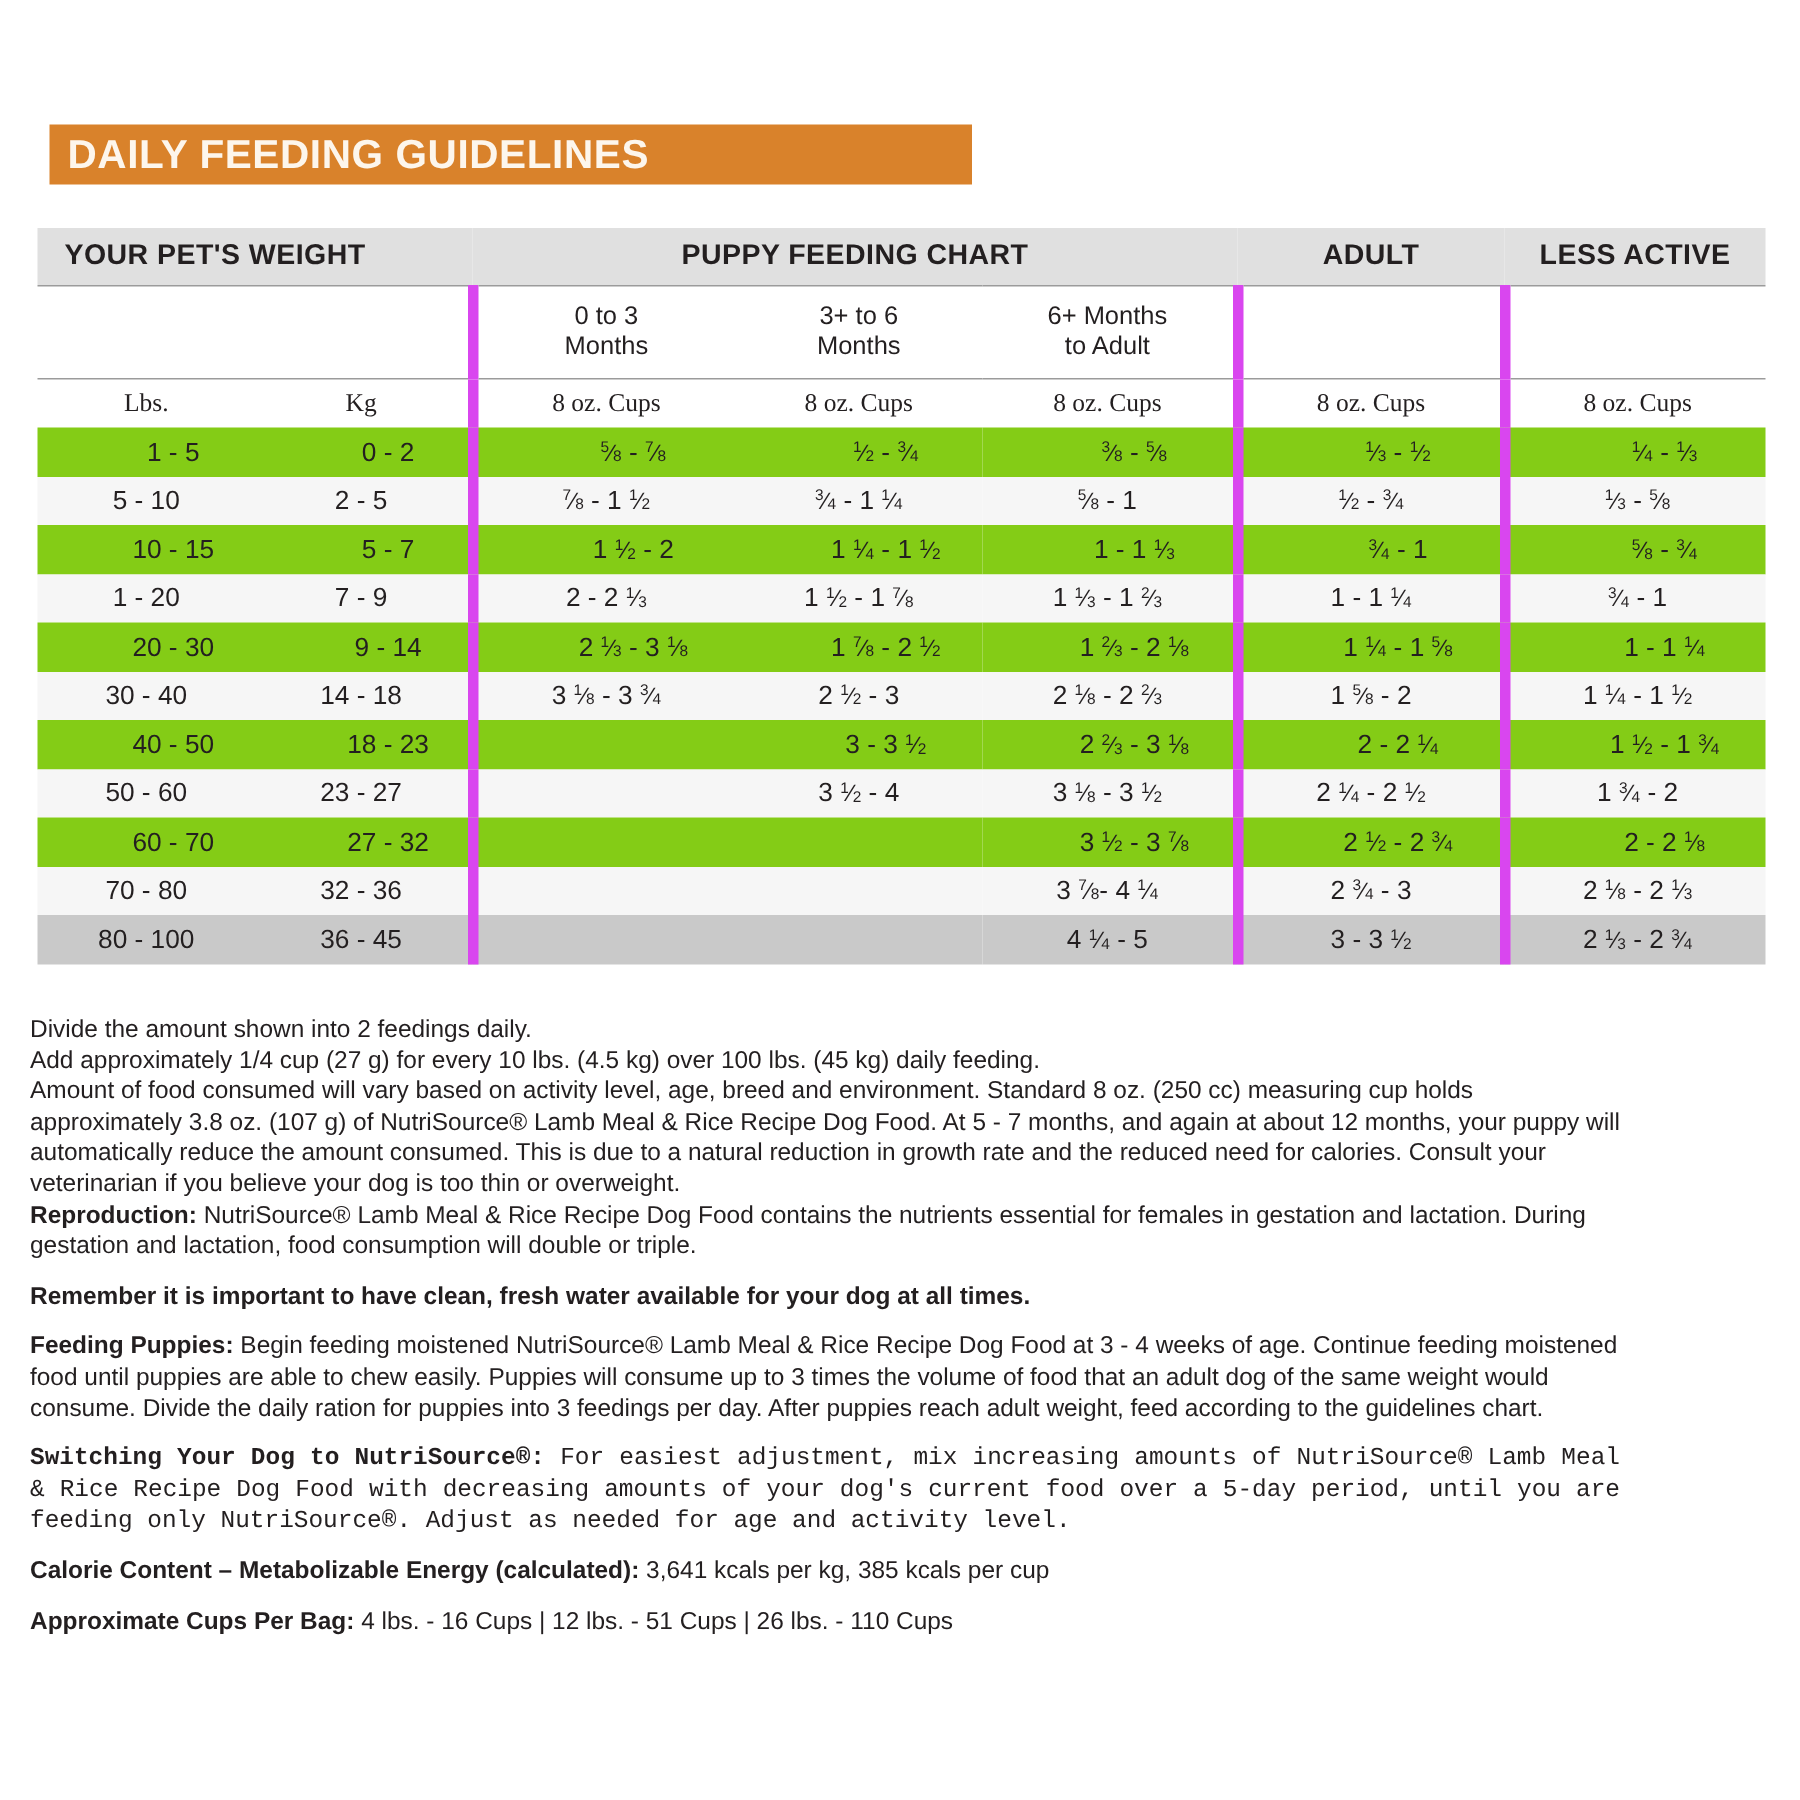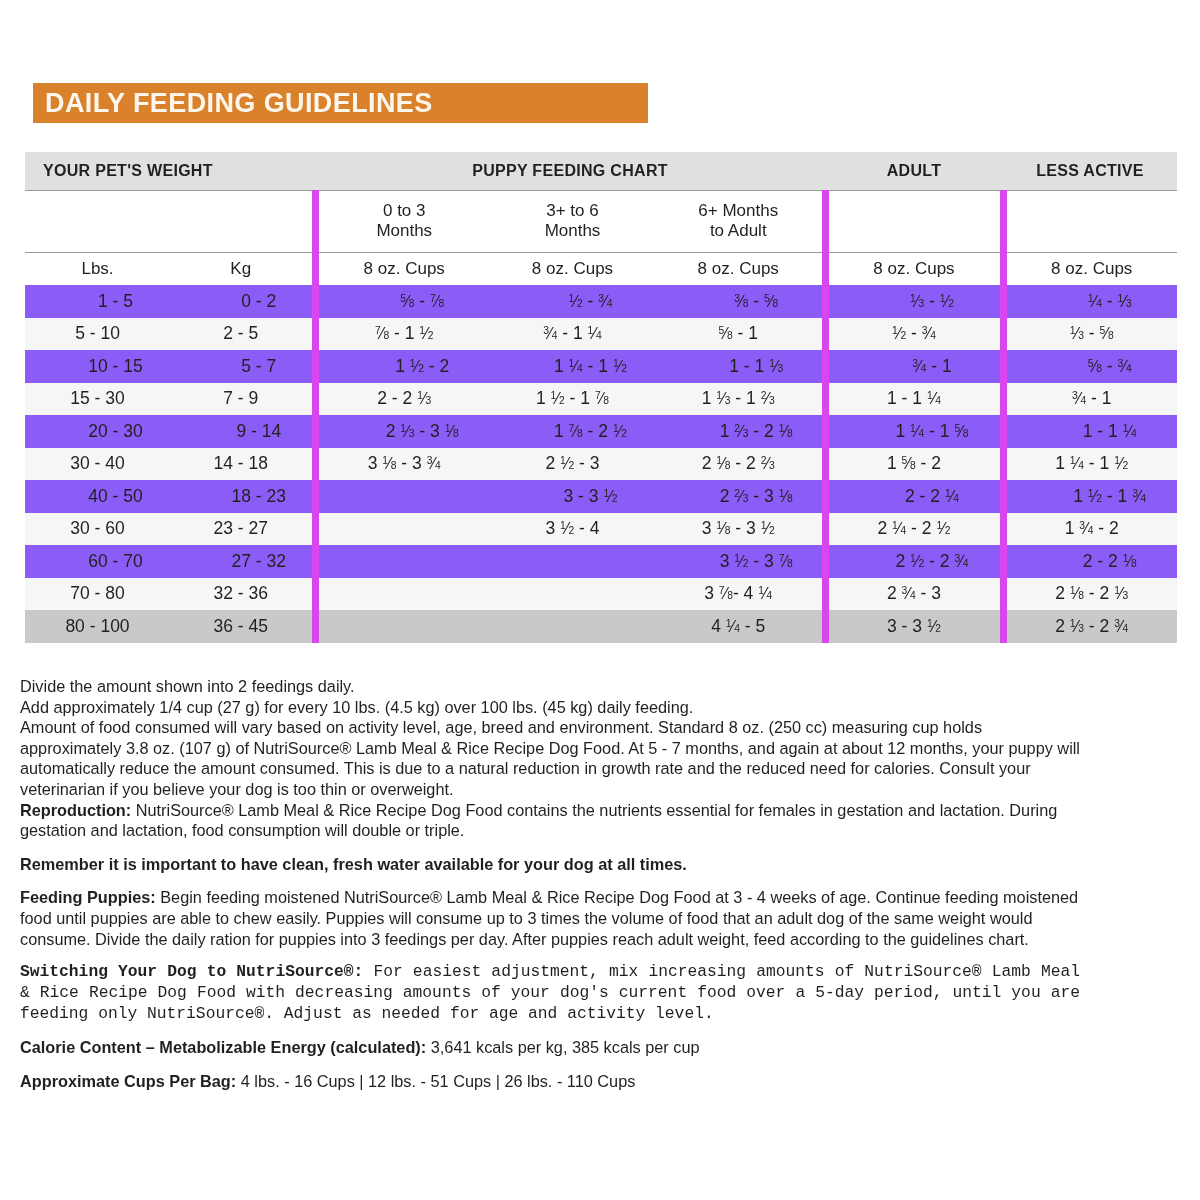--- a/index.html
+++ b/index.html
@@ -34,21 +34,21 @@
     position:absolute; left:25px; top:152px;
     width:1152px;
     border-collapse:collapse;
     table-layout:fixed;
   }
   .tbl td, .tbl th { padding:0; margin:0; }
 
   .grouphdr th {
     background:#e0e0e0;
     height:38px;
-    font-size:16px;
+    font-size:19px;
     font-weight:bold;
     letter-spacing:0.3px;
     color:#231f20;
     text-align:center;
     vertical-align:middle;
   }
   .grouphdr th.left-group { text-align:left; padding-left:18px; }
 
   .subhdr td {
     background:#ffffff;
@@ -59,31 +59,32 @@
     line-height:1.18;
     color:#231f20;
   }
   .unitrow td {
     background:#ffffff;
     height:33px;
     font-size:17px;
     text-align:center;
     vertical-align:middle;
     color:#231f20;
+    font-family:Liberation Serif, serif;
   }
 
   .datarow td {
     height:32.5px;
     font-size:17.5px;
     text-align:center;
     vertical-align:middle;
     color:#231f20;
     white-space:nowrap;
   }
-  .datarow.odd td { background:#8b5cf6;padding-left:36px; }
+  .datarow.odd td { background:#84cc16;padding-left:36px; }
   .datarow.even td { background:#f6f6f6; }
   .datarow.last td { background:#c9c9c9; }
 
   
   .vsep { border-left:7px solid #d946ef; }
   .hline-top { border-top:1px solid #9b9b9b; }
 
   .fr { font-size:0.95em; }
   sup.n { font-size:0.62em; vertical-align:0.52em; letter-spacing:0; }
   sub.d { font-size:0.62em; vertical-align:-0.04em; letter-spacing:0; }
@@ -183,21 +184,21 @@
         <tr class="datarow odd">
           <td>10 - 15</td>
           <td>5 - 7</td>
           <td class="vsep">1 <span class="fr"><sup class="n">1</sup><span class="slash">⁄</span><sub class="d">2</sub></span> - 2</td>
           <td>1 <span class="fr"><sup class="n">1</sup><span class="slash">⁄</span><sub class="d">4</sub></span> - 1 <span class="fr"><sup class="n">1</sup><span class="slash">⁄</span><sub class="d">2</sub></span></td>
           <td>1 - 1 <span class="fr"><sup class="n">1</sup><span class="slash">⁄</span><sub class="d">3</sub></span></td>
           <td class="vsep"><span class="fr"><sup class="n">3</sup><span class="slash">⁄</span><sub class="d">4</sub></span> - 1</td>
           <td class="vsep"><span class="fr"><sup class="n">5</sup><span class="slash">⁄</span><sub class="d">8</sub></span> - <span class="fr"><sup class="n">3</sup><span class="slash">⁄</span><sub class="d">4</sub></span></td>
         </tr>
         <tr class="datarow even">
-          <td>15 - 30</td>
+          <td>1 - 20</td>
           <td>7 - 9</td>
           <td class="vsep">2 - 2 <span class="fr"><sup class="n">1</sup><span class="slash">⁄</span><sub class="d">3</sub></span></td>
           <td>1 <span class="fr"><sup class="n">1</sup><span class="slash">⁄</span><sub class="d">2</sub></span> - 1 <span class="fr"><sup class="n">7</sup><span class="slash">⁄</span><sub class="d">8</sub></span></td>
           <td>1 <span class="fr"><sup class="n">1</sup><span class="slash">⁄</span><sub class="d">3</sub></span> - 1 <span class="fr"><sup class="n">2</sup><span class="slash">⁄</span><sub class="d">3</sub></span></td>
           <td class="vsep">1 - 1 <span class="fr"><sup class="n">1</sup><span class="slash">⁄</span><sub class="d">4</sub></span></td>
           <td class="vsep"><span class="fr"><sup class="n">3</sup><span class="slash">⁄</span><sub class="d">4</sub></span> - 1</td>
         </tr>
         <tr class="datarow odd">
           <td>20 - 30</td>
           <td>9 - 14</td>
@@ -219,21 +220,21 @@
         <tr class="datarow odd">
           <td>40 - 50</td>
           <td>18 - 23</td>
           <td class="vsep"></td>
           <td>3 - 3 <span class="fr"><sup class="n">1</sup><span class="slash">⁄</span><sub class="d">2</sub></span></td>
           <td>2 <span class="fr"><sup class="n">2</sup><span class="slash">⁄</span><sub class="d">3</sub></span> - 3 <span class="fr"><sup class="n">1</sup><span class="slash">⁄</span><sub class="d">8</sub></span></td>
           <td class="vsep">2 - 2 <span class="fr"><sup class="n">1</sup><span class="slash">⁄</span><sub class="d">4</sub></span></td>
           <td class="vsep">1 <span class="fr"><sup class="n">1</sup><span class="slash">⁄</span><sub class="d">2</sub></span> - 1 <span class="fr"><sup class="n">3</sup><span class="slash">⁄</span><sub class="d">4</sub></span></td>
         </tr>
         <tr class="datarow even">
-          <td>30 - 60</td>
+          <td>50 - 60</td>
           <td>23 - 27</td>
           <td class="vsep"></td>
           <td>3 <span class="fr"><sup class="n">1</sup><span class="slash">⁄</span><sub class="d">2</sub></span> - 4</td>
           <td>3 <span class="fr"><sup class="n">1</sup><span class="slash">⁄</span><sub class="d">8</sub></span> - 3 <span class="fr"><sup class="n">1</sup><span class="slash">⁄</span><sub class="d">2</sub></span></td>
           <td class="vsep">2 <span class="fr"><sup class="n">1</sup><span class="slash">⁄</span><sub class="d">4</sub></span> - 2 <span class="fr"><sup class="n">1</sup><span class="slash">⁄</span><sub class="d">2</sub></span></td>
           <td class="vsep">1 <span class="fr"><sup class="n">3</sup><span class="slash">⁄</span><sub class="d">4</sub></span> - 2</td>
         </tr>
         <tr class="datarow odd">
           <td>60 - 70</td>
           <td>27 - 32</td>

